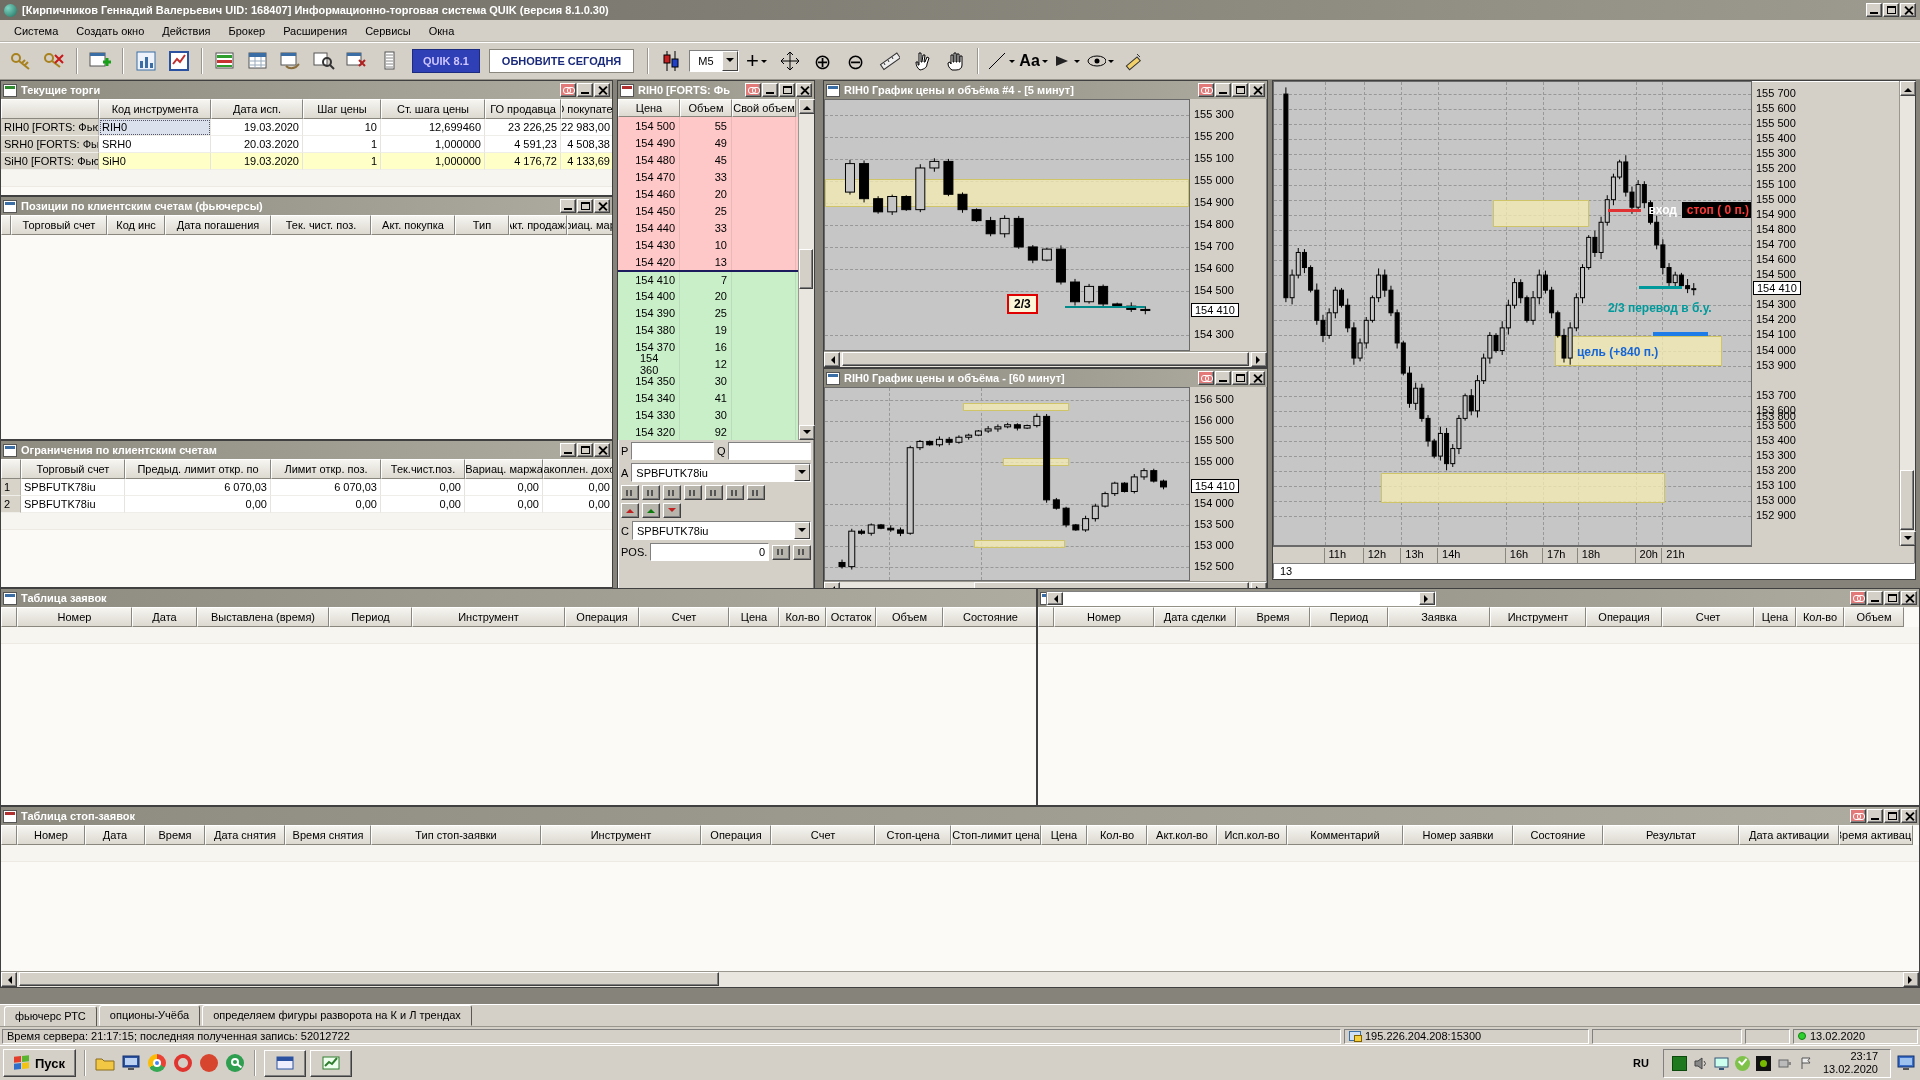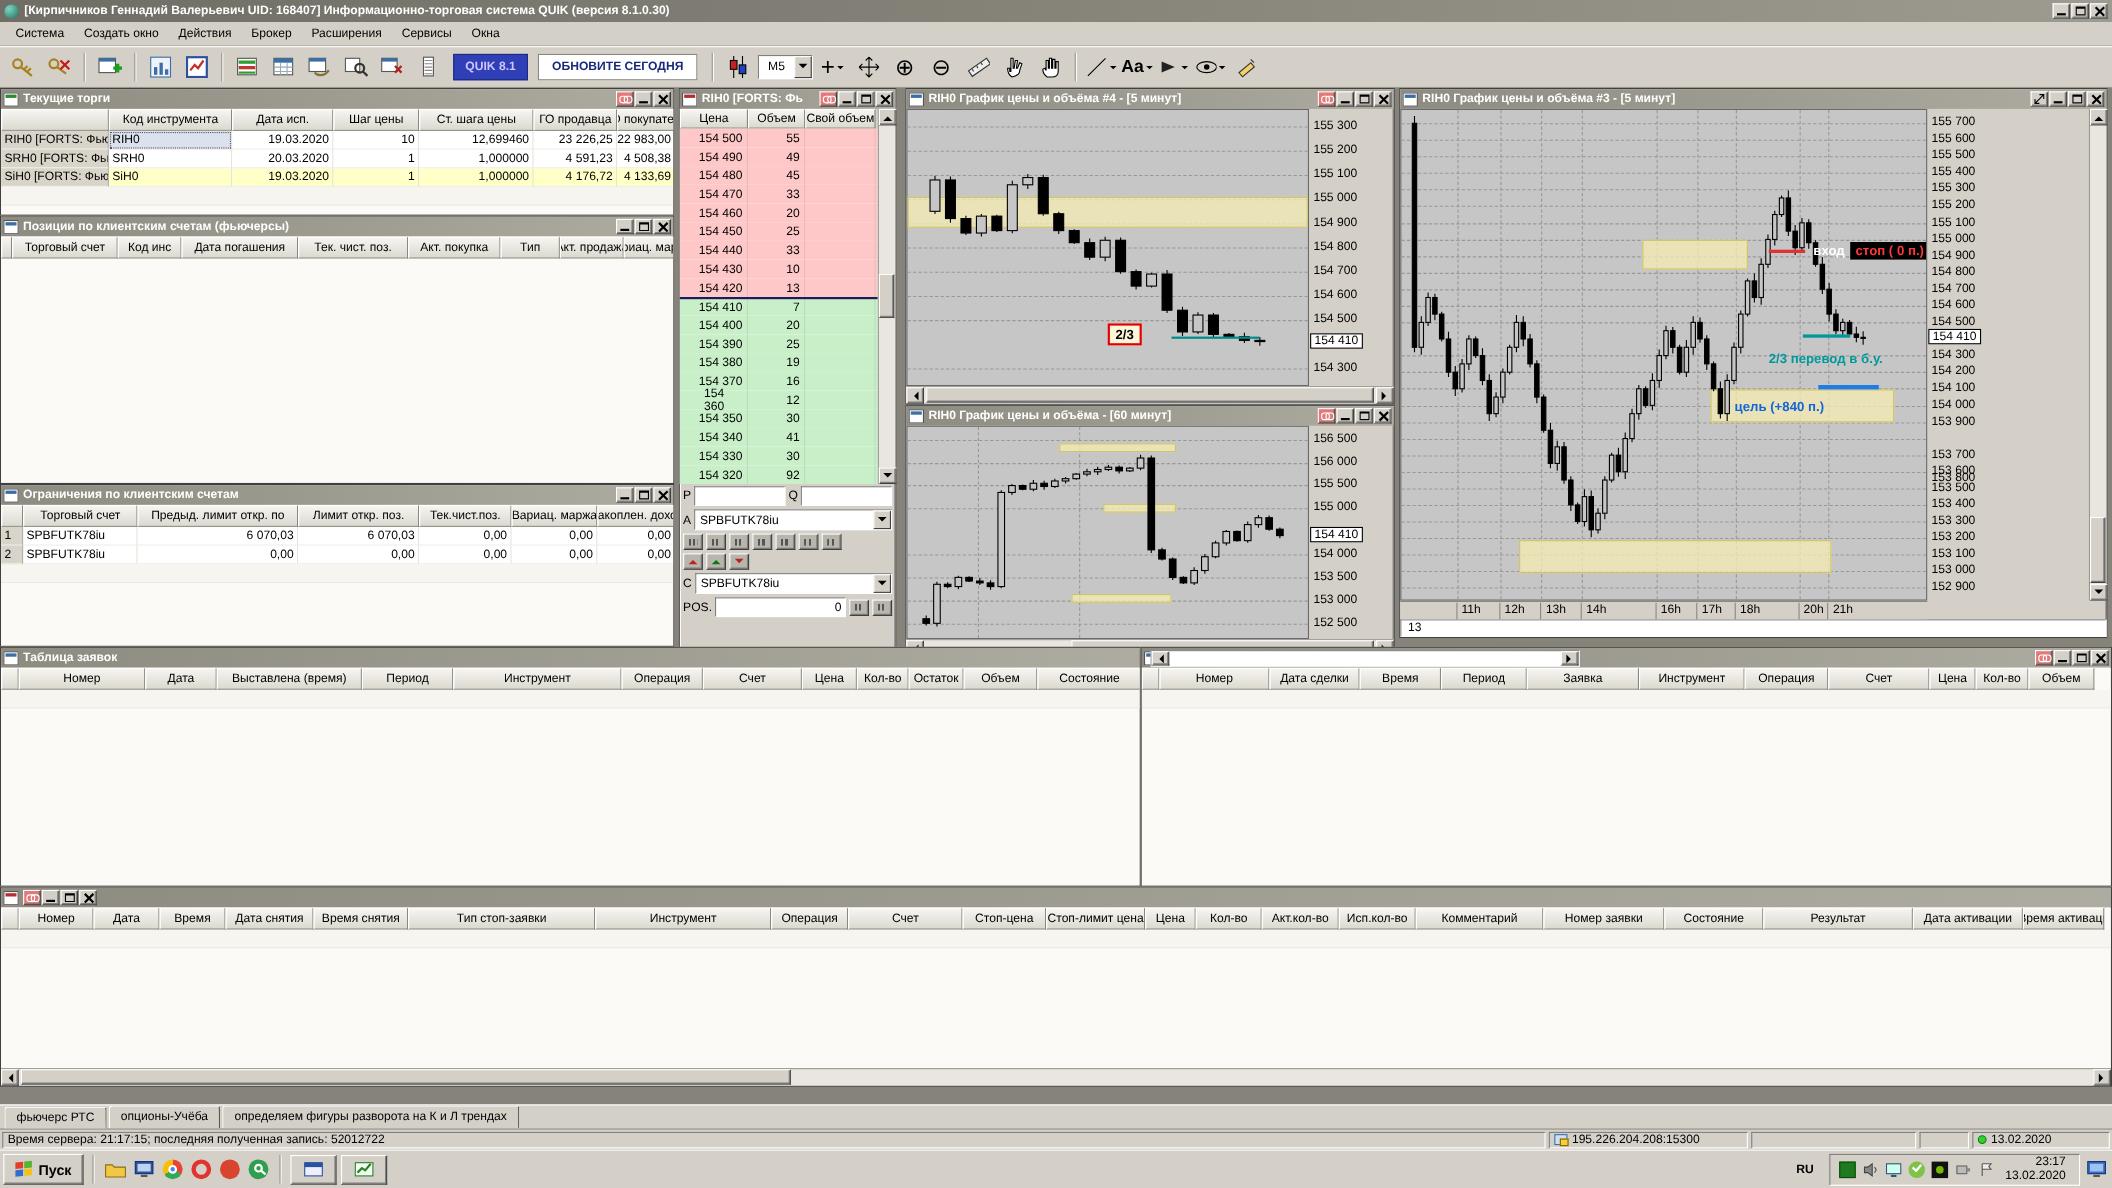--- a/index.html
+++ b/index.html
@@ -875,40 +875,20 @@
         <span class="arr l"></span>
       </span>
     <span class="sthumb" style="left:150px;right:18px;top:0;height:14px"></span>
     <span class="sbtn" style="position:absolute;right:0">
         <span class="arr r"></span>
       </span>
   </div>
 </div>
 
 <div class="win" id="win-chart3" style="left:1272px;top:80px;width:644px;height:500px">
-  <div class="wtitle">
-    <span class="wicon"></span>
-    <span class="wtext">RIH0 График цены и объёма #3 - [5 минут]</span>
-    <span class="wbtns">
-      <span class="wbtn">
-          <svg width="10" height="10">
-            <path d="M1 9 L9 1 M1 5 V9 H5 M9 5 V1 H5" stroke="#000" fill="none"></path>
-          </svg>
-        </span>
-      <span class="wbtn">
-          <span class="g-min"></span>
-        </span>
-      <span class="wbtn">
-          <span class="g-max"></span>
-        </span>
-      <span class="wbtn">
-          <span class="g-cls"></span>
-        </span>
-    </span>
-  </div>
   <div class="chart-body">
     <div style="display:flex;flex-direction:column;flex:1;min-width:0">
       <div style="display:flex;flex:1;min-height:0">
         <div class="plot" id="plot3" style="width:479px">
             <div class="gridh" style="top: 12.0678px;"></div>
             <div class="gridh" style="top: 27.1525px;"></div>
             <div class="gridh" style="top: 42.2373px;"></div>
             <div class="gridh" style="top: 57.322px;"></div>
             <div class="gridh" style="top: 72.4068px;"></div>
             <div class="gridh" style="top: 87.4915px;"></div>
@@ -1218,20 +1198,21 @@
         <div class="th" style="width: 48px;">Кол-во</div>
         <div class="th" style="width: 60px;">Объем</div>
       </div>
       <div class="fillrow"></div>
     </div>
 </div>
 
 <div class="win" id="win-stops" style="left:0;top:806px;width:1920px;height:182px">
   <div class="wtitle">
     <span class="wicon red"></span>
+    <span class="wtext">Таблица стоп-заявок</span>
     <span class="wbtns">
       <span class="wbtn link">
           <span class="chain"></span>
         </span>
       <span class="wbtn">
           <span class="g-min"></span>
         </span>
       <span class="wbtn">
           <span class="g-max"></span>
         </span>
@@ -1279,21 +1260,21 @@
 </div>
 
 <div id="tabsbar">
   <span class="tab active">фьючерс РТС</span>
   <span class="tab">опционы-Учёба</span>
   <span class="tab">определяем фигуры разворота на К и Л трендах</span>
 </div>
 
 <div id="statusbar">
   <span class="sb-cell sb-main">Время сервера: 21:17:15; последняя полученная запись: 52012722</span>
-  <span class="sb-cell" style="width:181px">
+  <span class="sb-cell" style="width:245px">
     <span class="netic"></span>
     <span>195.226.204.208:15300</span>
   </span>
   <span class="sb-cell" style="width:150px"></span>
   <span class="sb-cell" style="width:45px"></span>
   <span class="sb-cell" style="width:125px">
     <span class="gdot"></span>
     <span>13.02.2020</span>
   </span>
 </div>

